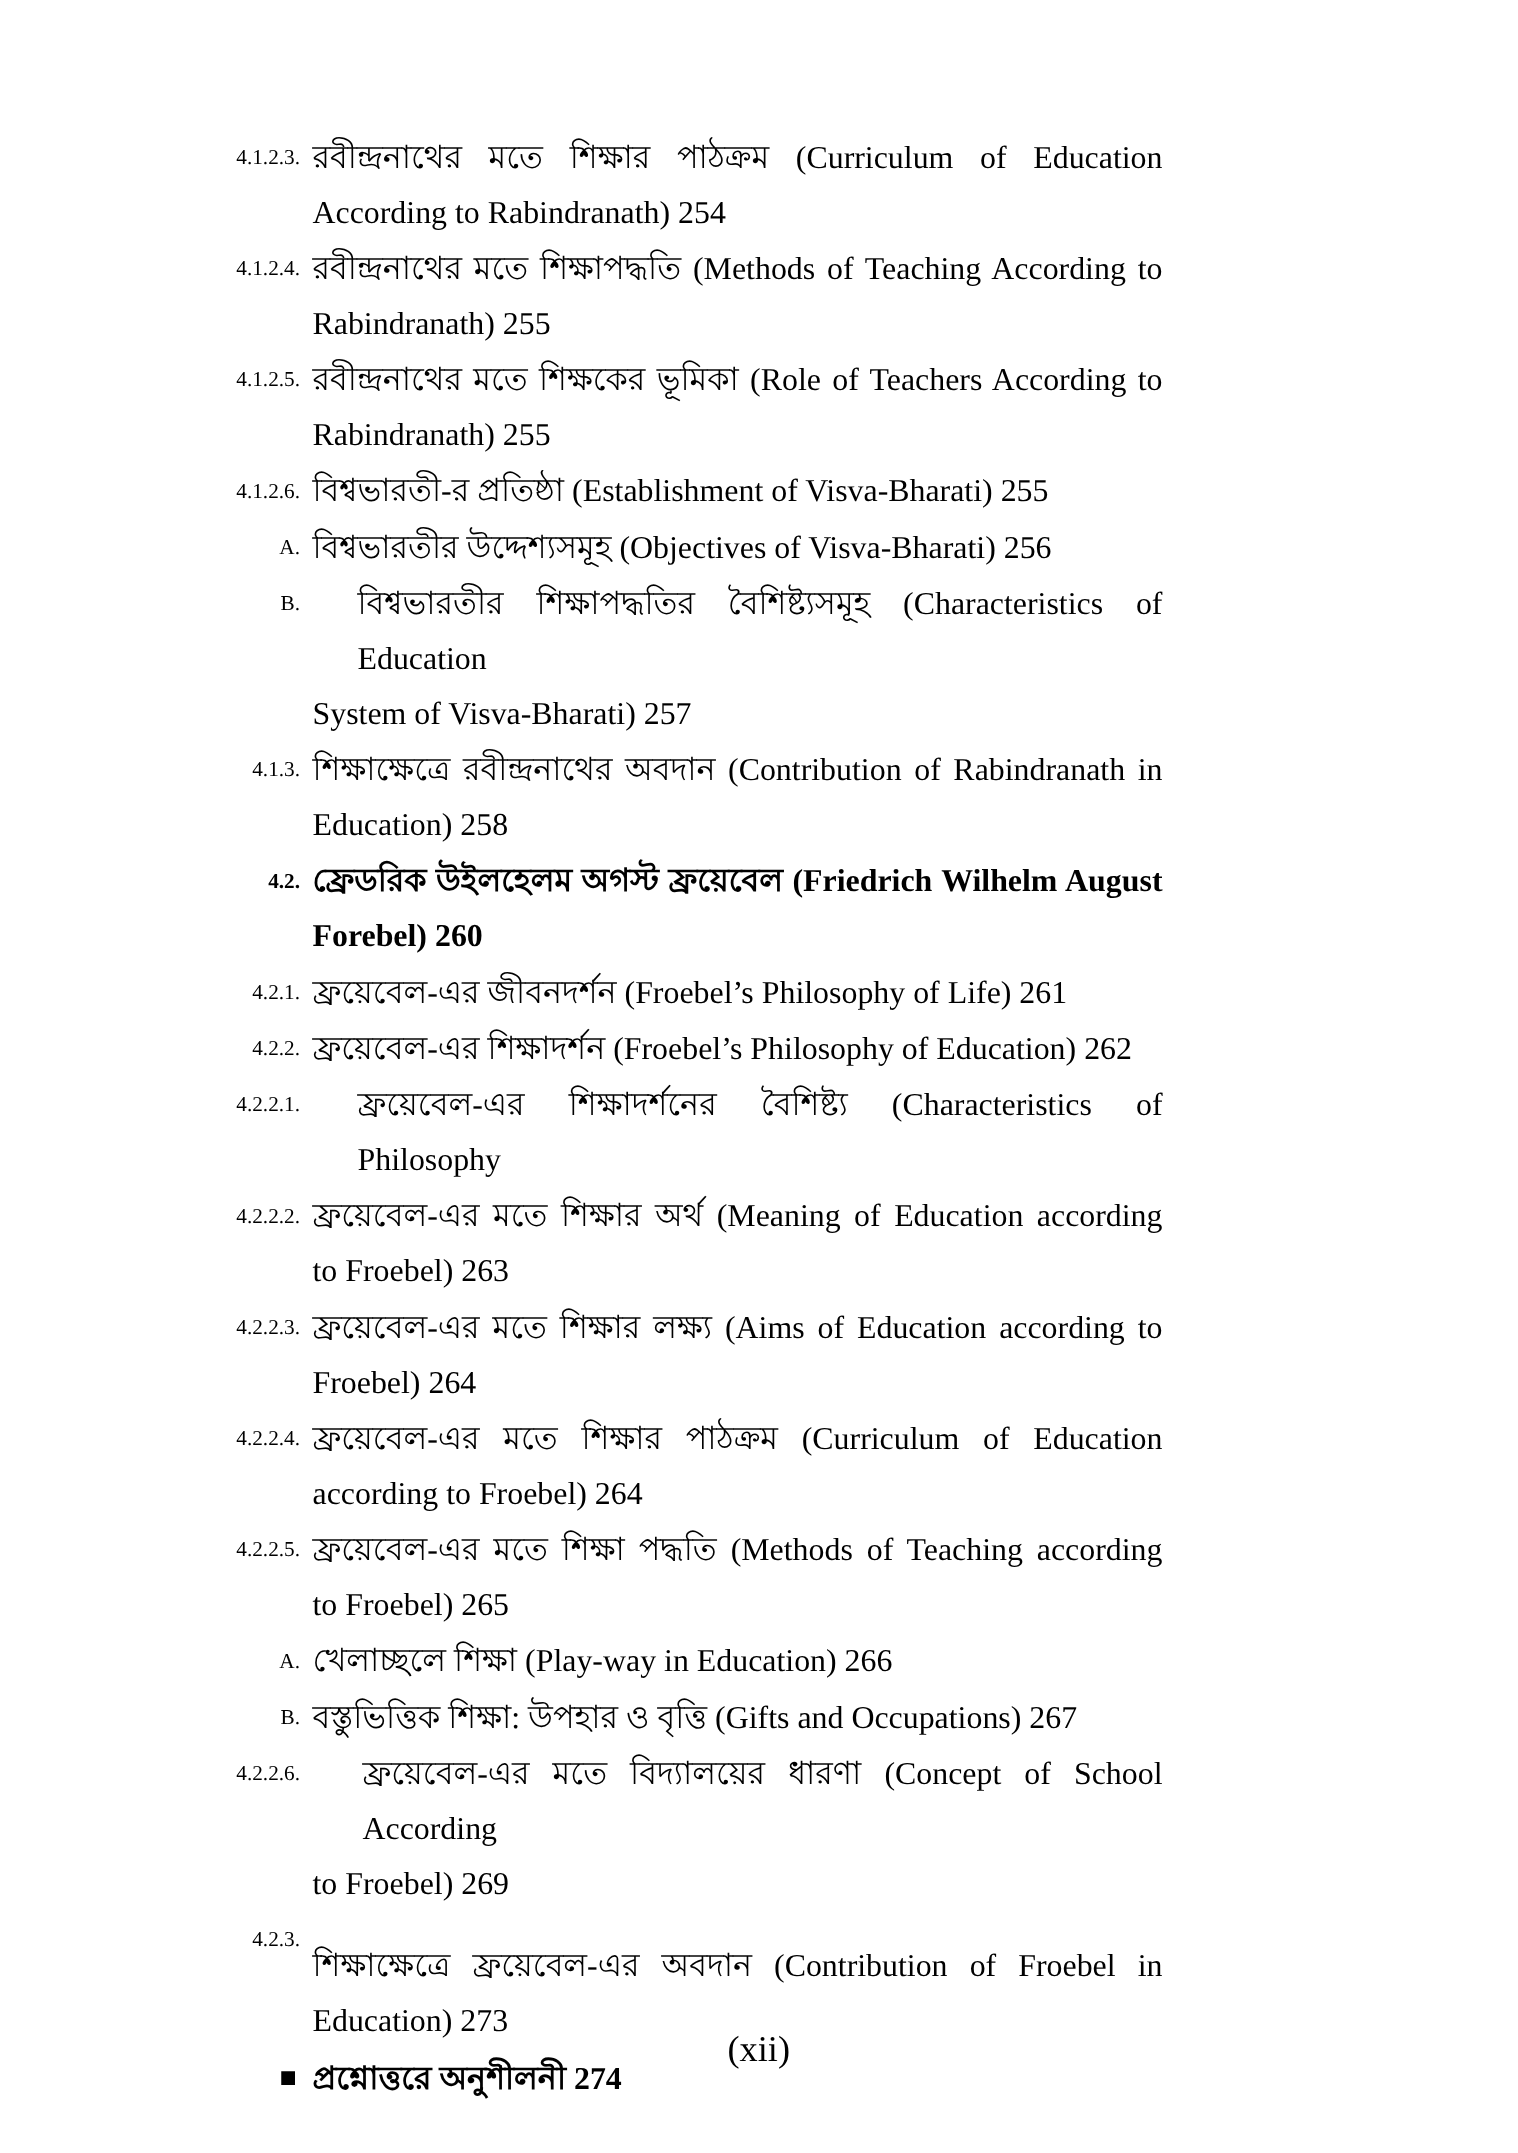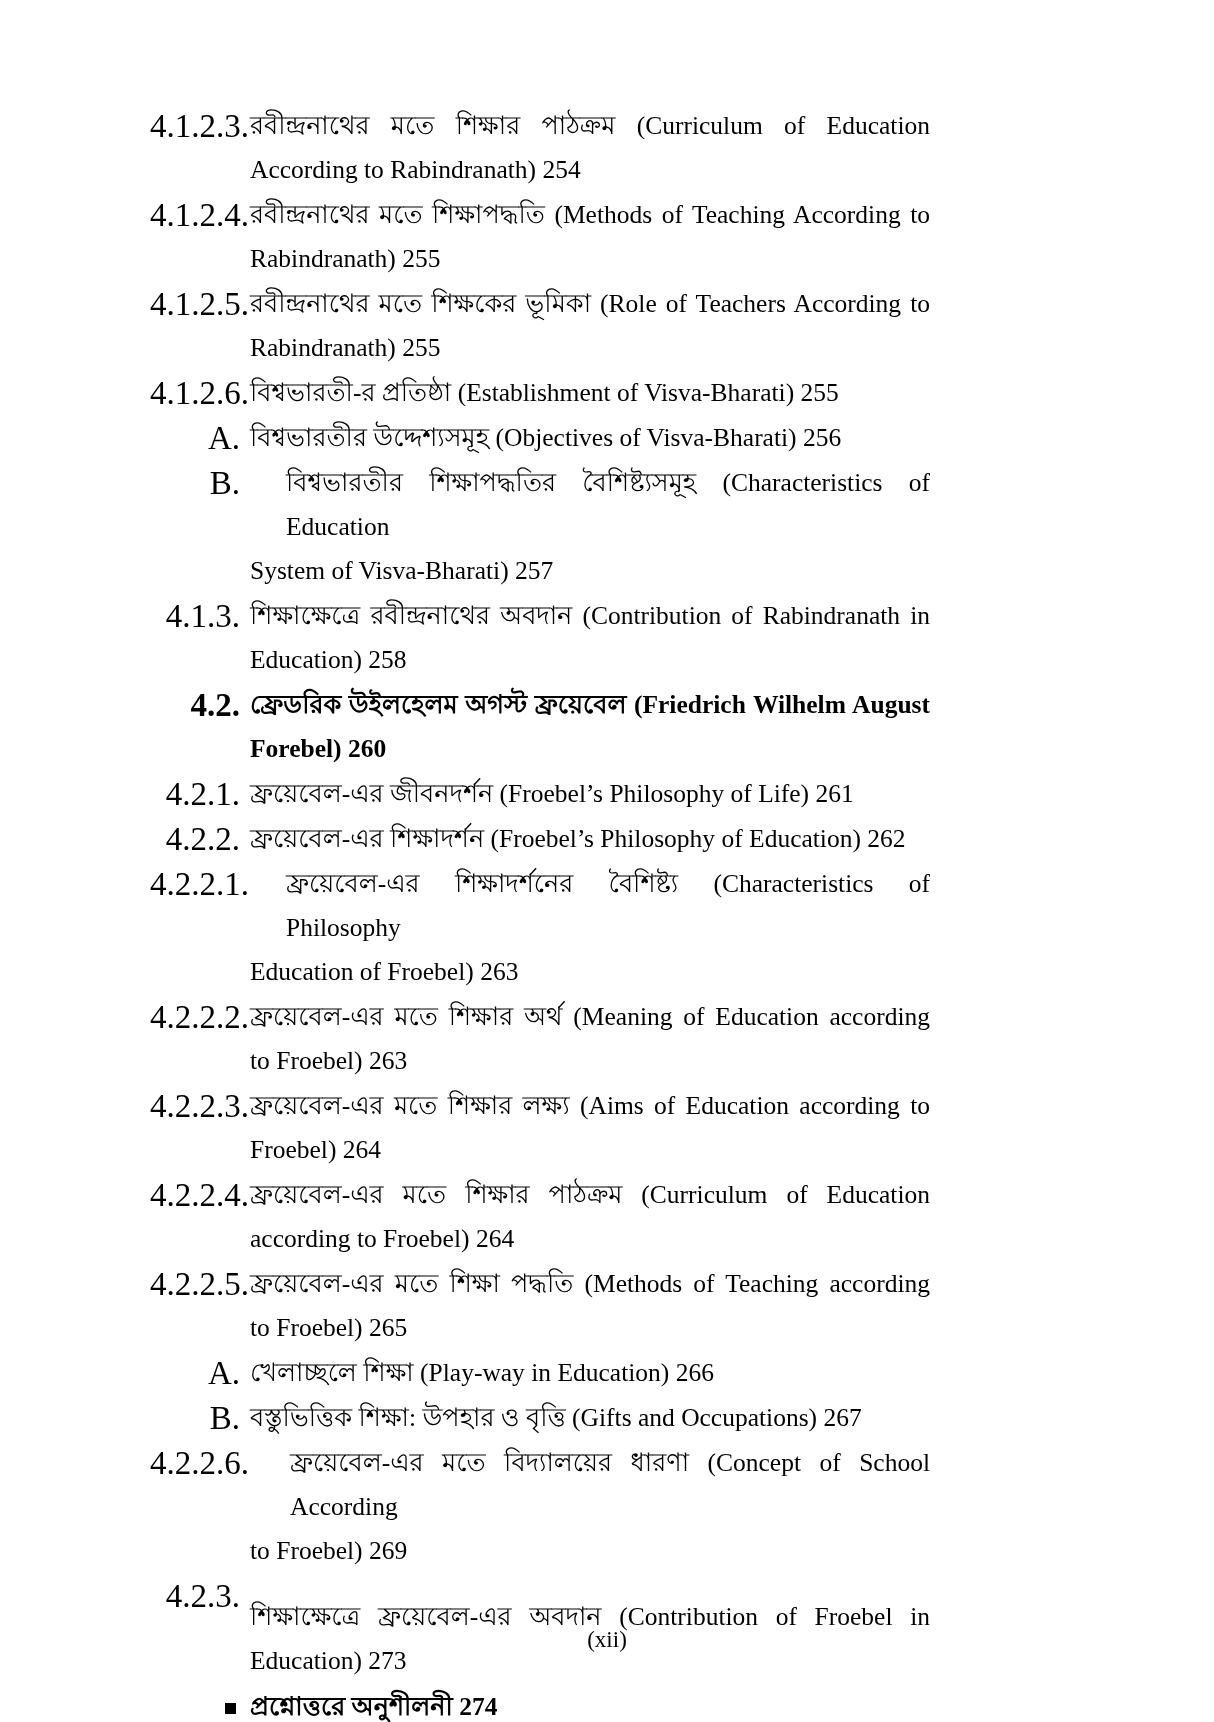--- a/index.html
+++ b/index.html
@@ -36,21 +36,21 @@
   
   .entry {
     display: flex;
     align-items: flex-start;
     margin: 0 0 1px 0;
   }
 
   .entry-label {
     flex: 0 0 auto;
     text-align: right;
-    font-size: 33px;
+    font-size: 17px;
     line-height: 44px;
     white-space: nowrap;
     padding-right: 10px;
     box-sizing: border-box;
   }
 
   .entry-body {
     flex: 1 1 auto;
     font-size: 25.5px;
     line-height: 44px;
@@ -98,21 +98,21 @@
     font-size: 25.5px;
     line-height: 44px;
   }
 
   .footer {
     position: absolute;
     left: 0;
     top: 1625px;
     width: 1214px;
     text-align: center;
-    font-size: 23px;
+    font-size: 29px;
     line-height: 30px;
   }
 </style>
 </head>
 <body>
 
 <div class="page">
 
   <div class="toc" id="toc-root">
       <div class="entry lvl-4">
@@ -178,21 +178,20 @@
       <div class="entry lvl-3">
         <div class="entry-label">4.2.2.</div>
         <div class="entry-body">
           <span class="ln">ফ্রয়েবেল-এর শিক্ষাদর্শন (Froebel’s Philosophy of Education)  262</span>
         </div>
       </div>
       <div class="entry lvl-4">
         <div class="entry-label">4.2.2.1.</div>
         <div class="entry-body">
           <span class="ln" style="text-align: justify; text-align-last: justify; margin-left: 36px;">ফ্রয়েবেল-এর শিক্ষাদর্শনের বৈশিষ্ট্য (Characteristics of Philosophy</span>
-          <span class="ln">Education of Froebel) 263</span>
         </div>
       </div>
       <div class="entry lvl-4">
         <div class="entry-label">4.2.2.2.</div>
         <div class="entry-body">
           <span class="ln" style="text-align: justify; text-align-last: justify;">ফ্রয়েবেল-এর মতে শিক্ষার অর্থ (Meaning of Education according</span>
           <span class="ln">to Froebel) 263</span>
         </div>
       </div>
       <div class="entry lvl-4">

